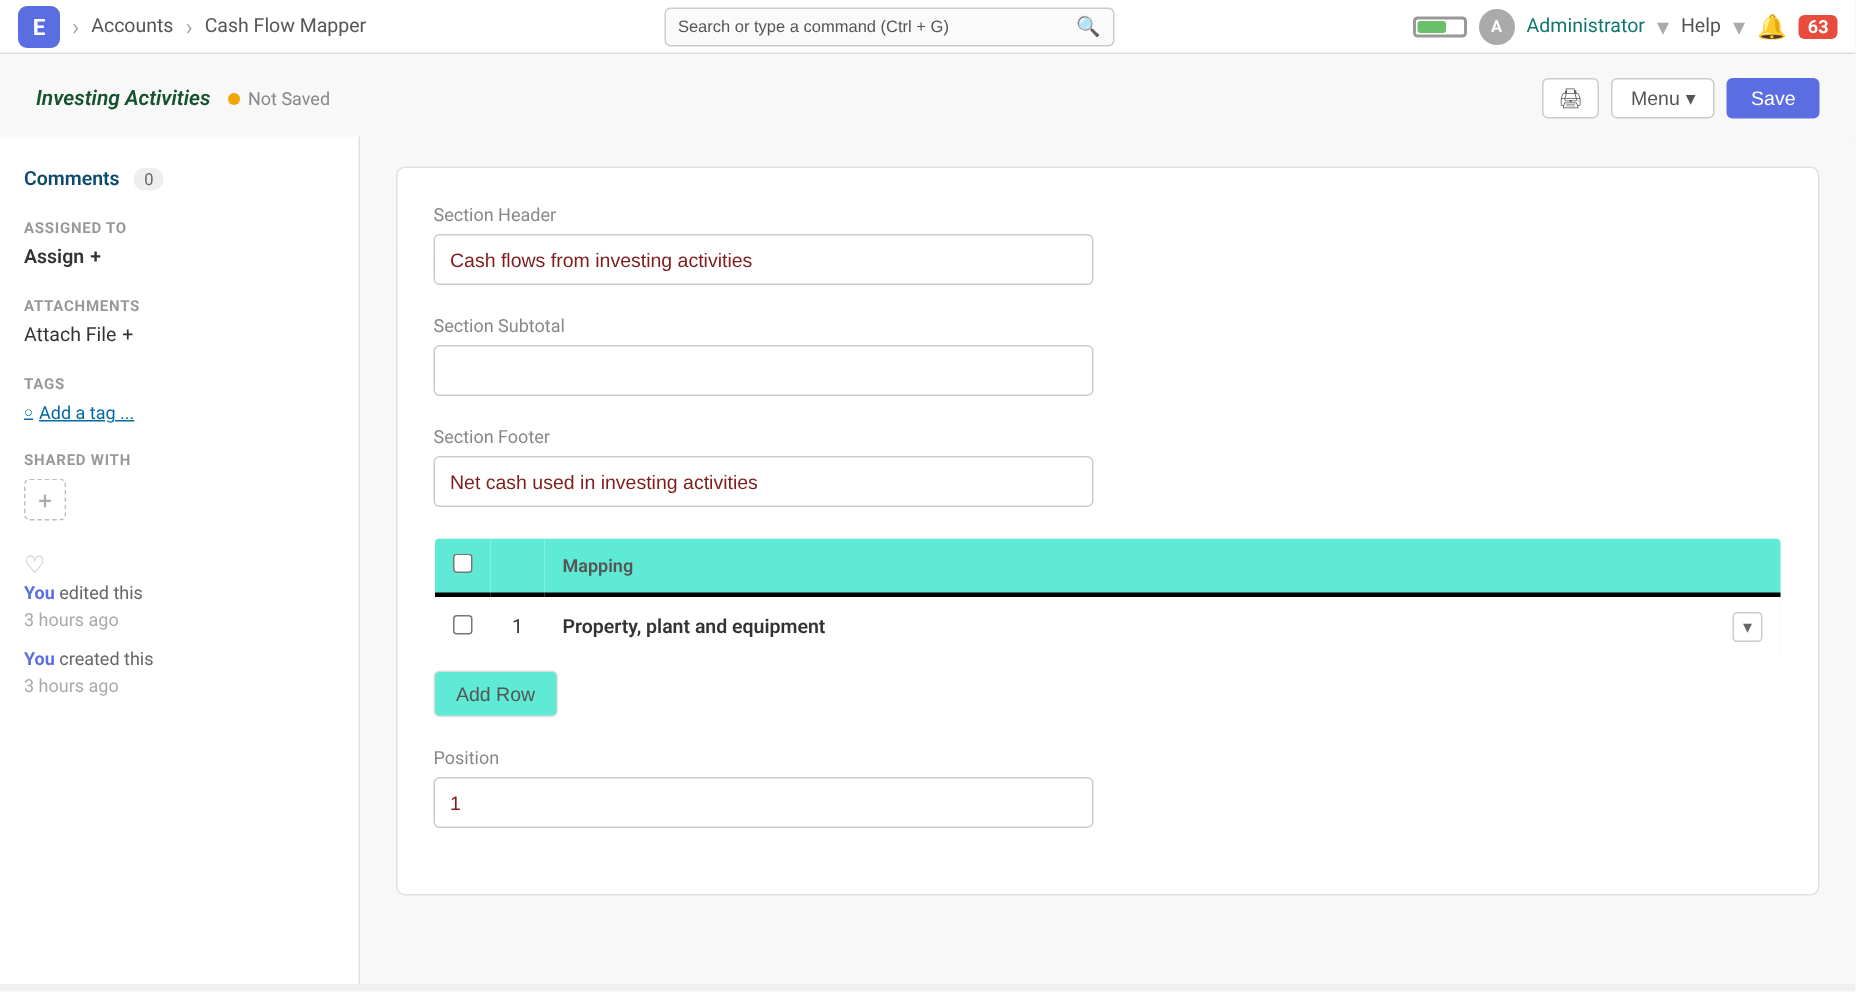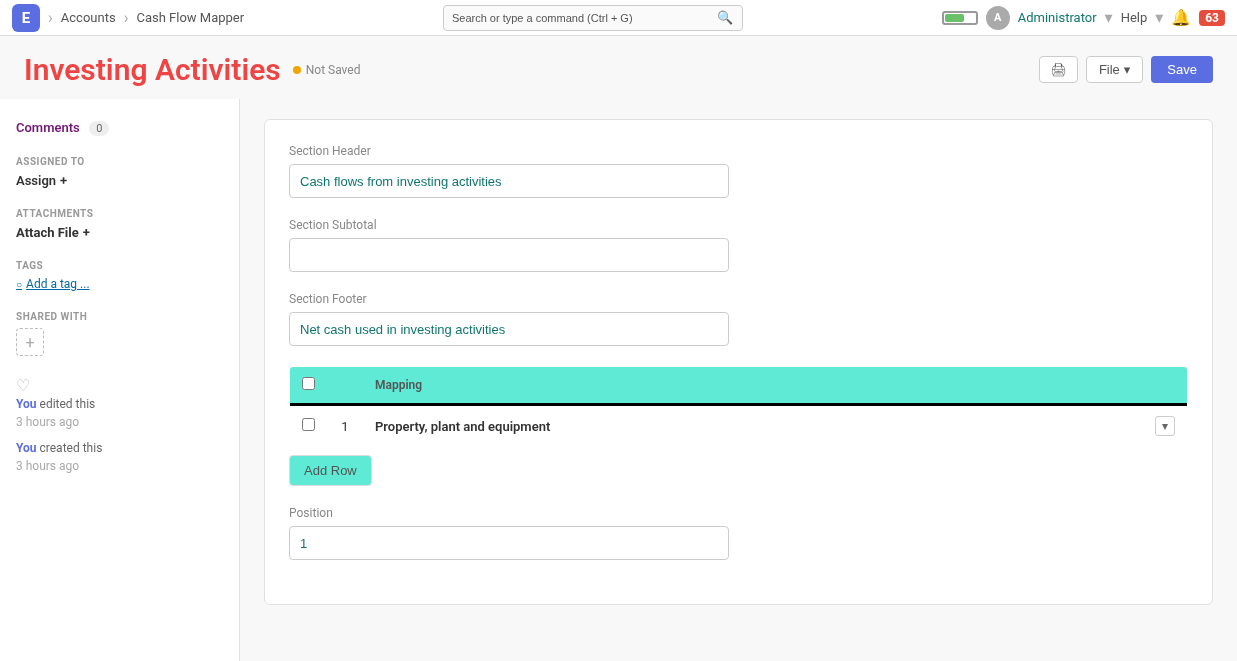--- a/index.html
+++ b/index.html
@@ -52,21 +52,21 @@
       background: #e74c3c; color: #fff; border-radius: 4px;
       padding: 1px 6px; font-size: 12px; font-weight: bold;
     }
 
     
     .page-header {
       display: flex; align-items: center; justify-content: space-between;
       padding: 16px 24px 12px 24px; background: #f8f8f8;
     }
     .page-header-left { display: flex; align-items: center; gap: 12px; }
-    .page-title { font-size: 30px; font-weight: 600; color: #ef4444; }
+    .page-title { font-size: 14px; font-weight: 600; color: #14532d; font-style: italic; }
     .status-badge {
       display: flex; align-items: center; gap: 5px;
       font-size: 12px; color: #888;
     }
     .status-dot { width: 8px; height: 8px; border-radius: 50%; background: #f0a500; }
     .page-header-right { display: flex; align-items: center; gap: 8px; }
     .btn-print {
       background: #fff; border: 1px solid #ccc; border-radius: 4px;
       padding: 5px 10px; cursor: pointer; font-size: 13px; color: #555;
     }
@@ -89,31 +89,31 @@
     .sidebar {
       width: 240px; flex-shrink: 0; background: #fff;
       border-right: 1px solid #e0e0e0; padding: 20px 16px;
       overflow-y: auto;
     }
     .sidebar-section { margin-bottom: 20px; }
     .sidebar-label {
       font-size: 10px; font-weight: 700; color: #999; text-transform: uppercase;
       letter-spacing: 0.5px; margin-bottom: 6px;
     }
-    .sidebar-value { font-size: 13px; font-weight: 600; color: #701a75; }
+    .sidebar-value { font-size: 13px; font-weight: 600; color: #0c4a6e; }
     .sidebar-count {
       display: inline-block; background: #eee; border-radius: 10px;
       padding: 1px 7px; font-size: 11px; color: #666; margin-left: 6px;
     }
     .sidebar-assign {
       font-size: 13px; font-weight: 600; color: #333;
       display: flex; align-items: center; gap: 4px; cursor: pointer;
     }
     .sidebar-link {
-      font-size: 13px; font-weight: 700; color: #333;
+      font-size: 13px; font-weight: 400; color: #333;
       cursor: pointer; display: flex; align-items: flex-start; gap: 4px;
     }
     .sidebar-tag {
       font-size: 12px; color: #0369a1; display: flex; align-items: center; gap: 4px;
       cursor: pointer;
       text-decoration: underline;
     }
     .sidebar-tag::before { content: '○'; font-size: 10px; }
     .shared-add {
       width: 28px; height: 28px; border: 1px dashed #bbb; border-radius: 4px;
@@ -134,21 +134,21 @@
       padding: 24px; margin-bottom: 16px;
     }
 
     .form-group { margin-bottom: 20px; }
     .form-label {
       font-size: 12px; color: #888; margin-bottom: 6px; display: block;
     }
     .form-input {
       width: 100%; max-width: 440px; height: 34px;
       border: 1px solid #ccc; border-radius: 4px;
-      padding: 0 10px; font-size: 13px; color: #0f766e; outline: none;
+      padding: 0 10px; font-size: 13px; color: #7f1d1d; outline: none;
     }
     .form-hint { font-size: 11px; color: #aaa; margin-top: 4px; }
 
     
     .mapping-table {
       width: 100%; border-collapse: collapse;
       border: 1px solid #e0e0e0; border-radius: 4px;
       overflow: hidden; margin-bottom: 0;
     }
     .mapping-table thead tr {
@@ -217,21 +217,21 @@
   <div class="page-header-left">
     <h1 class="page-title">Investing Activities</h1>
     <div class="status-badge">
       <span class="status-dot"></span>
       <span>Not Saved</span>
     </div>
   </div>
   <div class="page-header-right">
     <button class="btn-print">🖨</button>
     <button class="btn-menu">
-      <span>File</span>
+      <span>Menu</span>
       <span>▾</span>
     </button>
     <button class="btn-save">Save</button>
   </div>
 </div>
 
 <div class="main-layout">
 
   <aside class="sidebar">
 

